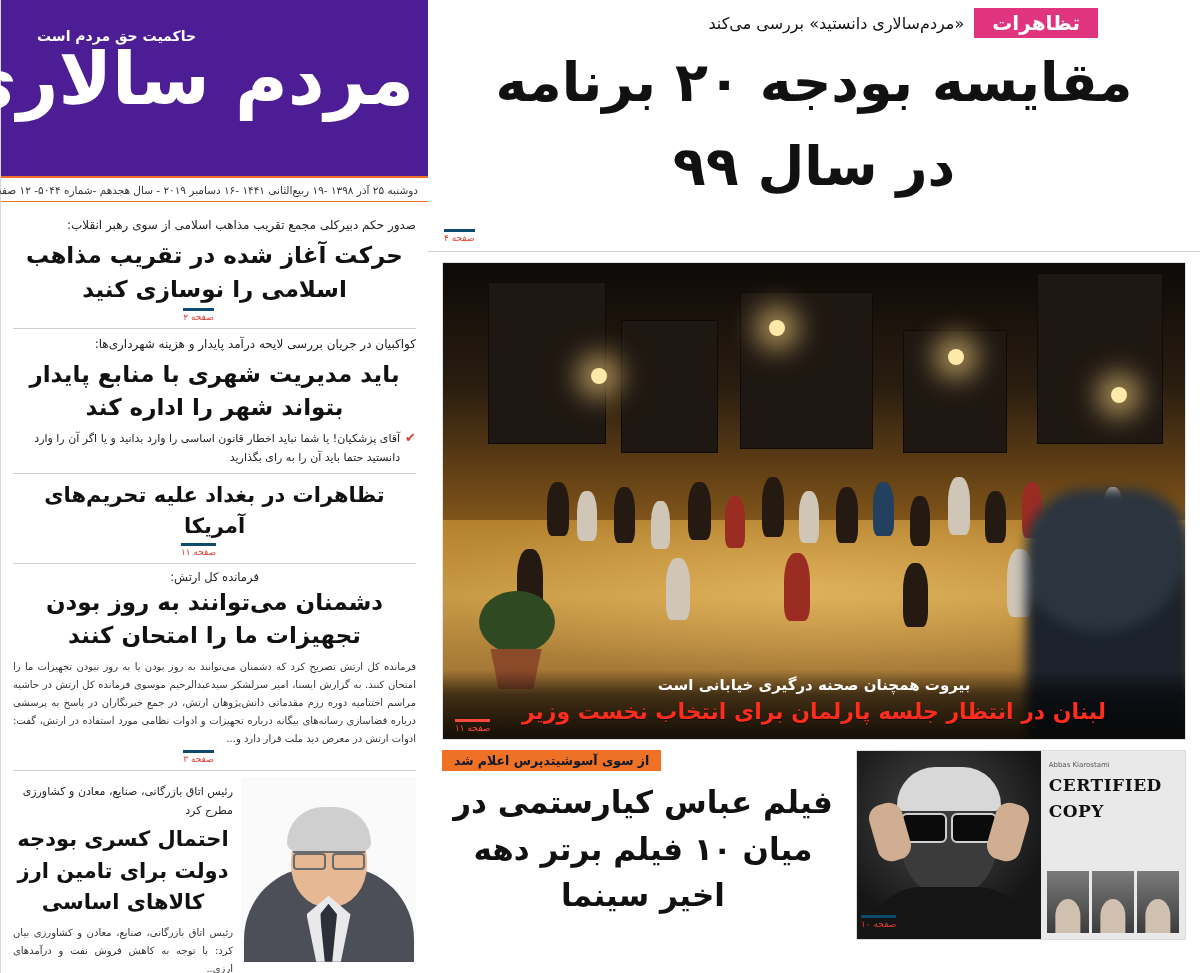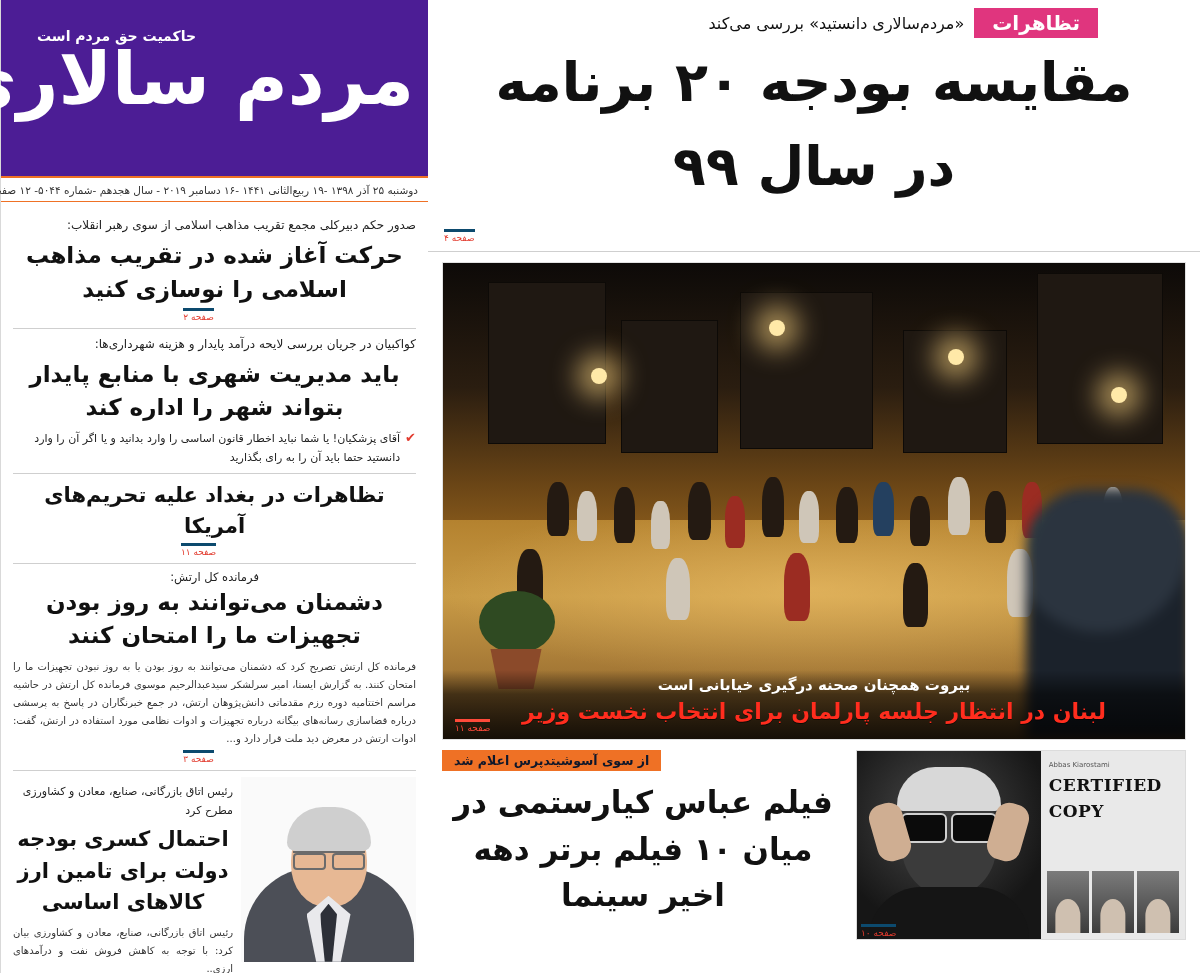--- a/index.html
+++ b/index.html
@@ -438,21 +438,21 @@
     position: absolute; top: 52px; width: 34px; height: 58px;
     background: #cfae92; border-radius: 14px;
   }
   .kia-hand-l { left: 16px; transform: rotate(-16deg); }
   .kia-hand-r { right: 16px; transform: rotate(16deg); }
   .kia-body {
     position: absolute; bottom: 0; left: 50%; transform: translateX(-50%);
     width: 160px; height: 52px; background: #151515; border-radius: 70px 70px 0 0;
   }
   .film-pageref {
-    position: absolute; left: 4px; bottom: 1px; font-size: 8px; color: #e23b2e;
+    position: absolute; left: 4px; bottom: 10px; font-size: 8px; color: #e23b2e;
   }
   .pg-badge {
     display:inline-block;
     border-top:3px solid #0c4a6e;
     padding-top:1px;
     font-size:9px;
     color:#e23b2e;
   }
 </style>
 </head>

